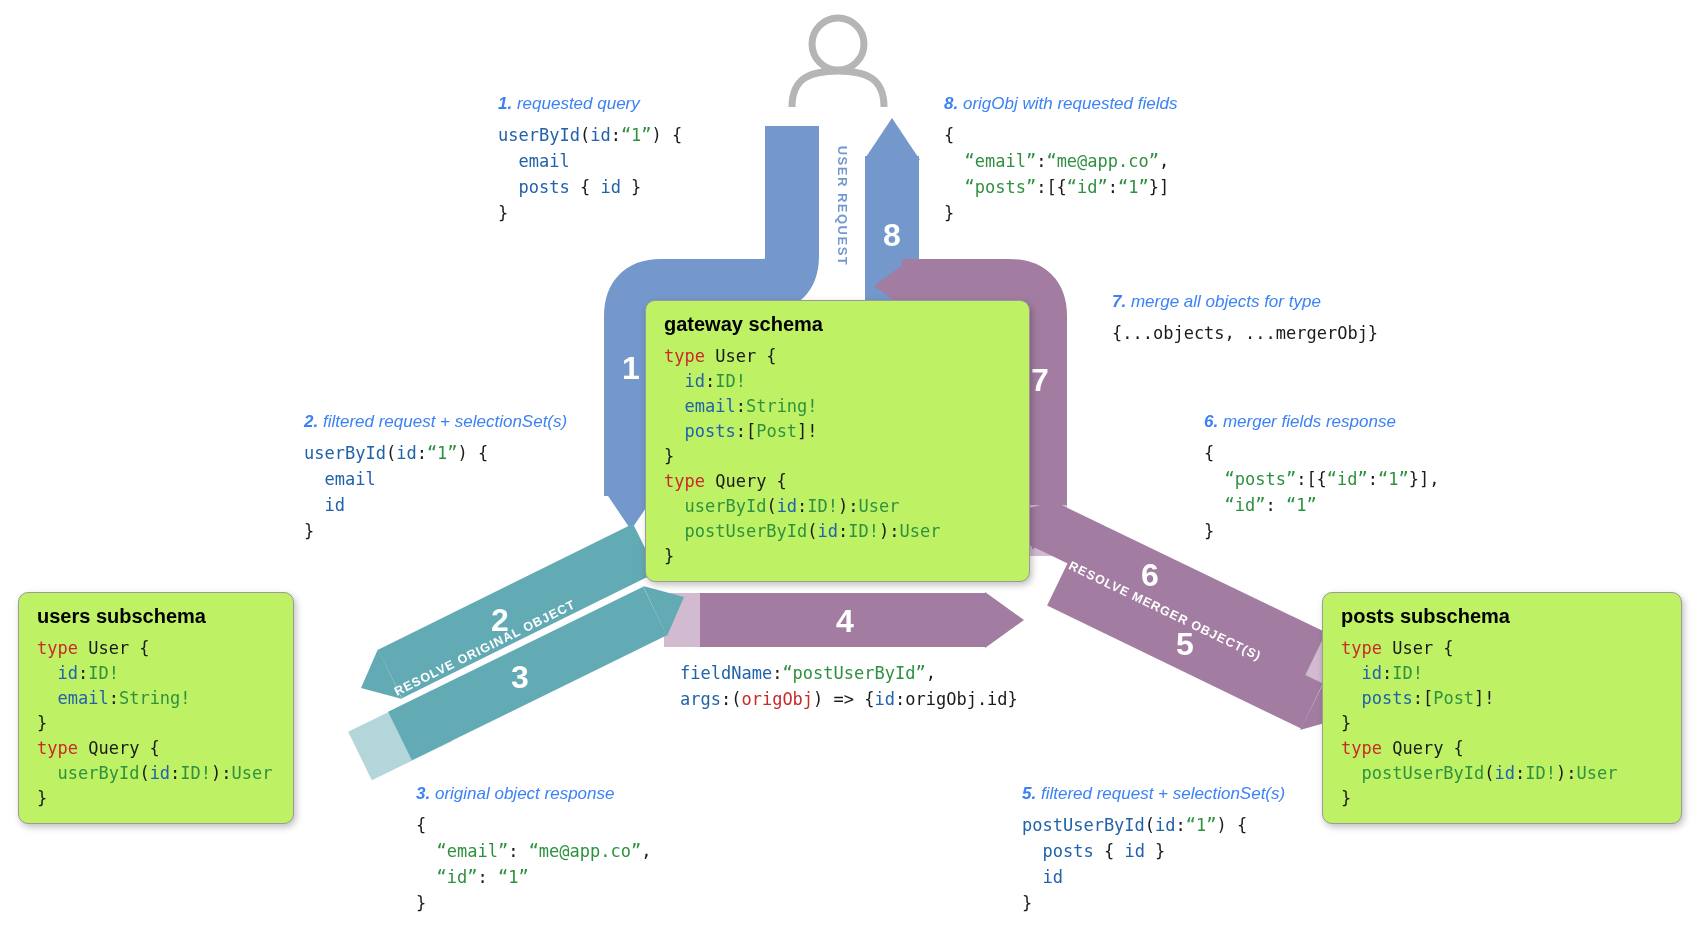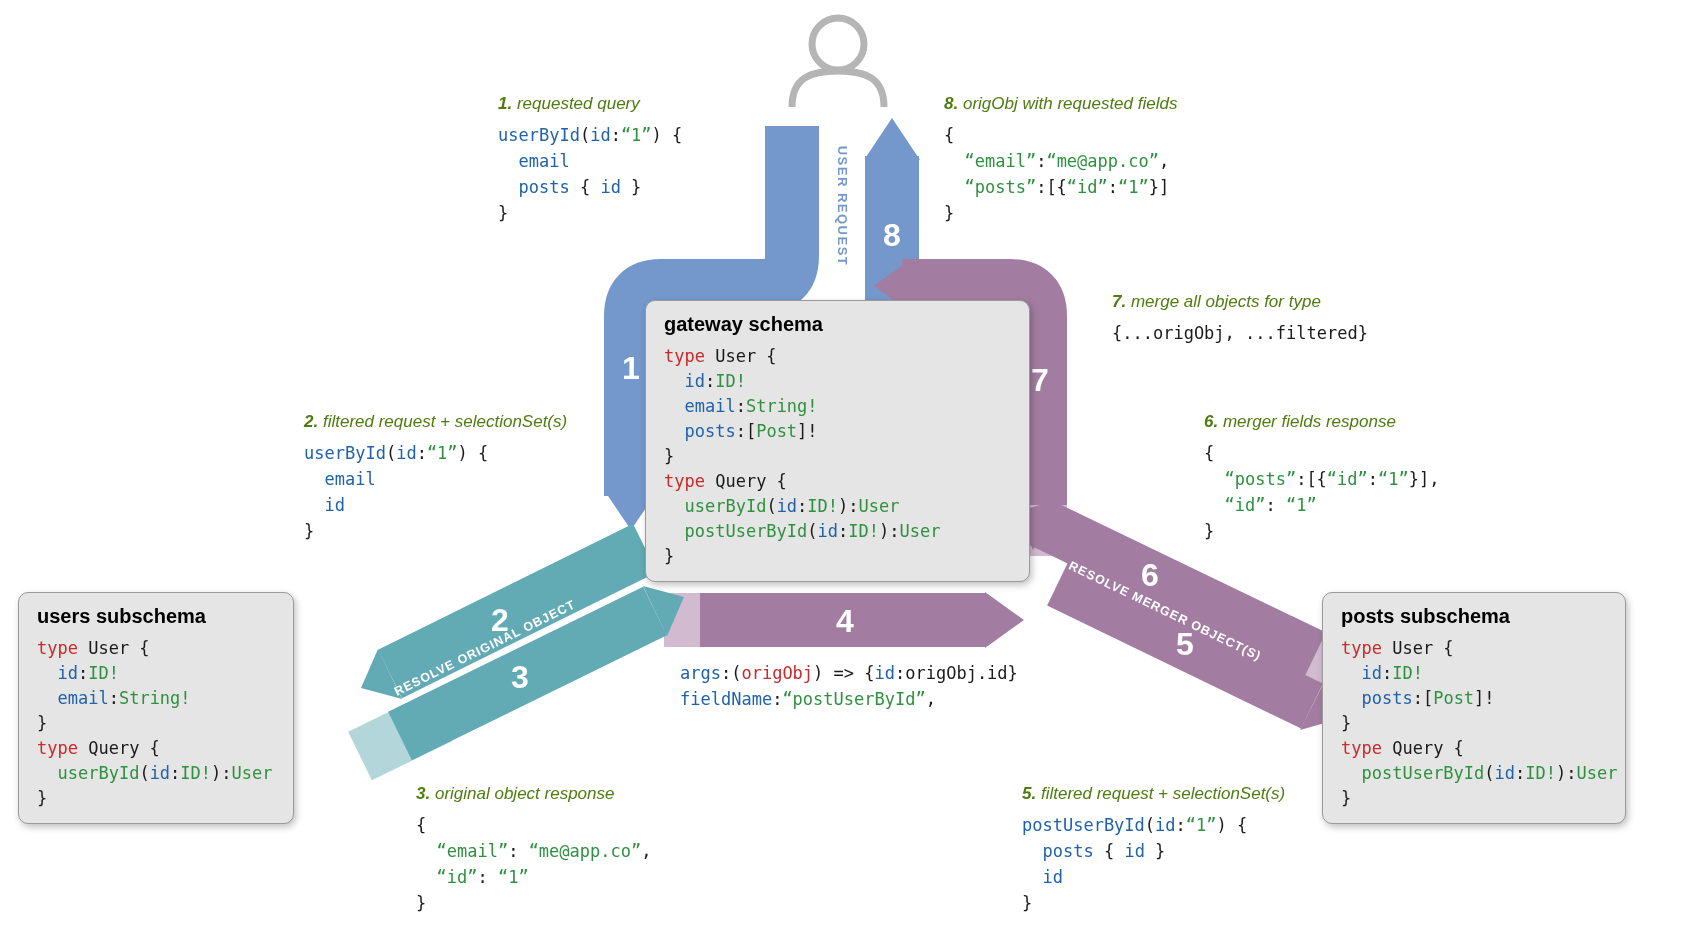--- a/index.html
+++ b/index.html
@@ -18,27 +18,27 @@
   .w50{stroke-width:50}
   .sb{stroke:var(--blue)} .st{stroke:var(--teal)} .stl{stroke:var(--teal-light)}
   .sp{stroke:var(--purple)} .spl{stroke:var(--purple-light)}
   .fb{fill:var(--blue)} .ft{fill:var(--teal)} .fp{fill:var(--purple)}
   .num{fill:#fff;font:bold 32px "Liberation Sans",sans-serif;text-anchor:middle;dominant-baseline:central}
   .blabel{fill:#fff;font:bold 12.5px "Liberation Sans",sans-serif;letter-spacing:1px;text-anchor:middle;dominant-baseline:central}
   .ulabel{fill:var(--blue);font:bold 13px "Liberation Sans",sans-serif;letter-spacing:1.5px;text-anchor:middle;dominant-baseline:central}
   .icon-stroke{fill:#fff;stroke:var(--icon-gray);stroke-width:7}
 
   
-  .sbox{position:absolute;z-index:2;background:#e5e5e5;border:1.5px solid #9a9a9a;border-radius:10px;
+  .sbox{position:absolute;z-index:2;background:#bef264;border:1.5px solid #9a9a9a;border-radius:10px;
         box-shadow:2px 3px 7px rgba(0,0,0,.25);padding:12px 18px}
   .sbox h3{margin:0 0 8px 0;font:bold 20px "Liberation Sans",sans-serif;color:#000}
 
   
   .ann{position:absolute;z-index:1}
-  .ann-h{font:italic 17px "Liberation Sans",sans-serif;color:#4d7c0f;margin-bottom:8px}
+  .ann-h{font:italic 17px "Liberation Sans",sans-serif;color:#3b82f6;margin-bottom:8px}
   .ann-h b{font-weight:bold}
 
   
   .code{font:17px/26px "DejaVu Sans Mono",monospace;color:#1b1b1b;white-space:pre}
   .scode{line-height:25px}
   .tok-p{color:#1b1b1b}
   .tok-k{color:var(--red)}
   .tok-f{color:var(--field-blue)}
   .tok-t{color:var(--green)}
 </style>
@@ -102,52 +102,52 @@
   <div class="sbox" style="left:645px;top:300px;width:385px">
     <h3>gateway schema</h3>
     <div class="code scode"><div><span class="tok-k">type</span><span class="tok-p"> User {</span></div><div><span class="tok-p">  </span><span class="tok-f">id</span><span class="tok-p">:</span><span class="tok-t">ID!</span></div><div><span class="tok-p">  </span><span class="tok-f">email</span><span class="tok-p">:</span><span class="tok-t">String!</span></div><div><span class="tok-p">  </span><span class="tok-f">posts</span><span class="tok-p">:[</span><span class="tok-t">Post</span><span class="tok-p">]!</span></div><div><span class="tok-p">}</span></div><div><span class="tok-k">type</span><span class="tok-p"> Query {</span></div><div><span class="tok-p">  </span><span class="tok-t">userById</span><span class="tok-p">(</span><span class="tok-f">id</span><span class="tok-p">:</span><span class="tok-t">ID!</span><span class="tok-p">):</span><span class="tok-t">User</span></div><div><span class="tok-p">  </span><span class="tok-t">postUserById</span><span class="tok-p">(</span><span class="tok-f">id</span><span class="tok-p">:</span><span class="tok-t">ID!</span><span class="tok-p">):</span><span class="tok-t">User</span></div><div><span class="tok-p">}</span></div></div>
   </div>
 
   <div class="sbox" style="left:18px;top:592px;width:276px">
     <h3>users subschema</h3>
     <div class="code scode"><div><span class="tok-k">type</span><span class="tok-p"> User {</span></div><div><span class="tok-p">  </span><span class="tok-f">id</span><span class="tok-p">:</span><span class="tok-t">ID!</span></div><div><span class="tok-p">  </span><span class="tok-f">email</span><span class="tok-p">:</span><span class="tok-t">String!</span></div><div><span class="tok-p">}</span></div><div><span class="tok-k">type</span><span class="tok-p"> Query {</span></div><div><span class="tok-p">  </span><span class="tok-t">userById</span><span class="tok-p">(</span><span class="tok-f">id</span><span class="tok-p">:</span><span class="tok-t">ID!</span><span class="tok-p">):</span><span class="tok-t">User</span></div><div><span class="tok-p">}</span></div></div>
   </div>
 
-  <div class="sbox" style="left:1322px;top:592px;width:304px">
+  <div class="sbox" style="left:1322px;top:592px;width:360px">
     <h3>posts subschema</h3>
     <div class="code scode"><div><span class="tok-k">type</span><span class="tok-p"> User {</span></div><div><span class="tok-p">  </span><span class="tok-f">id</span><span class="tok-p">:</span><span class="tok-t">ID!</span></div><div><span class="tok-p">  </span><span class="tok-f">posts</span><span class="tok-p">:[</span><span class="tok-t">Post</span><span class="tok-p">]!</span></div><div><span class="tok-p">}</span></div><div><span class="tok-k">type</span><span class="tok-p"> Query {</span></div><div><span class="tok-p">  </span><span class="tok-t">postUserById</span><span class="tok-p">(</span><span class="tok-f">id</span><span class="tok-p">:</span><span class="tok-t">ID!</span><span class="tok-p">):</span><span class="tok-t">User</span></div><div><span class="tok-p">}</span></div></div>
   </div>
 
   <div class="ann" style="left:498px;top:94px">
     <div class="ann-h"><b>1.</b> <span>requested query</span></div>
     <div class="code"><div><span class="tok-f">userById</span><span class="tok-p">(</span><span class="tok-f">id</span><span class="tok-p">:</span><span class="tok-t">“1”</span><span class="tok-p">) {</span></div><div><span class="tok-p">  </span><span class="tok-f">email</span></div><div><span class="tok-p">  </span><span class="tok-f">posts</span><span class="tok-p"> { </span><span class="tok-f">id</span><span class="tok-p"> }</span></div><div><span class="tok-p">}</span></div></div>
   </div>
 
   <div class="ann" style="left:944px;top:94px">
     <div class="ann-h"><b>8.</b> <span>origObj with requested fields</span></div>
     <div class="code"><div><span class="tok-p">{</span></div><div><span class="tok-p">  </span><span class="tok-t">“email”</span><span class="tok-p">:</span><span class="tok-t">“me@app.co”</span><span class="tok-p">,</span></div><div><span class="tok-p">  </span><span class="tok-t">“posts”</span><span class="tok-p">:[{</span><span class="tok-t">“id”</span><span class="tok-p">:</span><span class="tok-t">“1”</span><span class="tok-p">}]</span></div><div><span class="tok-p">}</span></div></div>
   </div>
 
   <div class="ann" style="left:1112px;top:292px">
     <div class="ann-h"><b>7.</b> <span>merge all objects for type</span></div>
-    <div class="code"><div><span class="tok-p">{...origObj, ...filtered}</span></div></div>
+    <div class="code"><div><span class="tok-p">{...objects, ...mergerObj}</span></div></div>
   </div>
 
   <div class="ann" style="left:304px;top:412px">
     <div class="ann-h"><b>2.</b> <span>filtered request + selectionSet(s)</span></div>
     <div class="code"><div><span class="tok-f">userById</span><span class="tok-p">(</span><span class="tok-f">id</span><span class="tok-p">:</span><span class="tok-t">“1”</span><span class="tok-p">) {</span></div><div><span class="tok-p">  </span><span class="tok-f">email</span></div><div><span class="tok-p">  </span><span class="tok-f">id</span></div><div><span class="tok-p">}</span></div></div>
   </div>
 
   <div class="ann" style="left:1204px;top:412px">
     <div class="ann-h"><b>6.</b> <span>merger fields response</span></div>
     <div class="code"><div><span class="tok-p">{</span></div><div><span class="tok-p">  </span><span class="tok-t">“posts”</span><span class="tok-p">:[{</span><span class="tok-t">“id”</span><span class="tok-p">:</span><span class="tok-t">“1”</span><span class="tok-p">}],</span></div><div><span class="tok-p">  </span><span class="tok-t">“id”</span><span class="tok-p">: </span><span class="tok-t">“1”</span></div><div><span class="tok-p">}</span></div></div>
   </div>
 
   <div class="ann" style="left:680px;top:660px">
-    <div class="code"><div><span class="tok-f">args</span><span class="tok-p">:(</span><span class="tok-k">origObj</span><span class="tok-p">) =&gt; {</span><span class="tok-f">id</span><span class="tok-p">:origObj.id}</span></div><div><span class="tok-f">fieldName</span><span class="tok-p">:</span><span class="tok-t">“postUserById”</span><span class="tok-p">,</span></div></div>
+    <div class="code"><div><span class="tok-f">fieldName</span><span class="tok-p">:</span><span class="tok-t">“postUserById”</span><span class="tok-p">,</span></div><div><span class="tok-f">args</span><span class="tok-p">:(</span><span class="tok-k">origObj</span><span class="tok-p">) =&gt; {</span><span class="tok-f">id</span><span class="tok-p">:origObj.id}</span></div></div>
   </div>
 
   <div class="ann" style="left:416px;top:784px">
     <div class="ann-h"><b>3.</b> <span>original object response</span></div>
     <div class="code"><div><span class="tok-p">{</span></div><div><span class="tok-p">  </span><span class="tok-t">“email”</span><span class="tok-p">: </span><span class="tok-t">“me@app.co”</span><span class="tok-p">,</span></div><div><span class="tok-p">  </span><span class="tok-t">“id”</span><span class="tok-p">: </span><span class="tok-t">“1”</span></div><div><span class="tok-p">}</span></div></div>
   </div>
 
   <div class="ann" style="left:1022px;top:784px">
     <div class="ann-h"><b>5.</b> <span>filtered request + selectionSet(s)</span></div>
     <div class="code"><div><span class="tok-f">postUserById</span><span class="tok-p">(</span><span class="tok-f">id</span><span class="tok-p">:</span><span class="tok-t">“1”</span><span class="tok-p">) {</span></div><div><span class="tok-p">  </span><span class="tok-f">posts</span><span class="tok-p"> { </span><span class="tok-f">id</span><span class="tok-p"> }</span></div><div><span class="tok-p">  </span><span class="tok-f">id</span></div><div><span class="tok-p">}</span></div></div>

